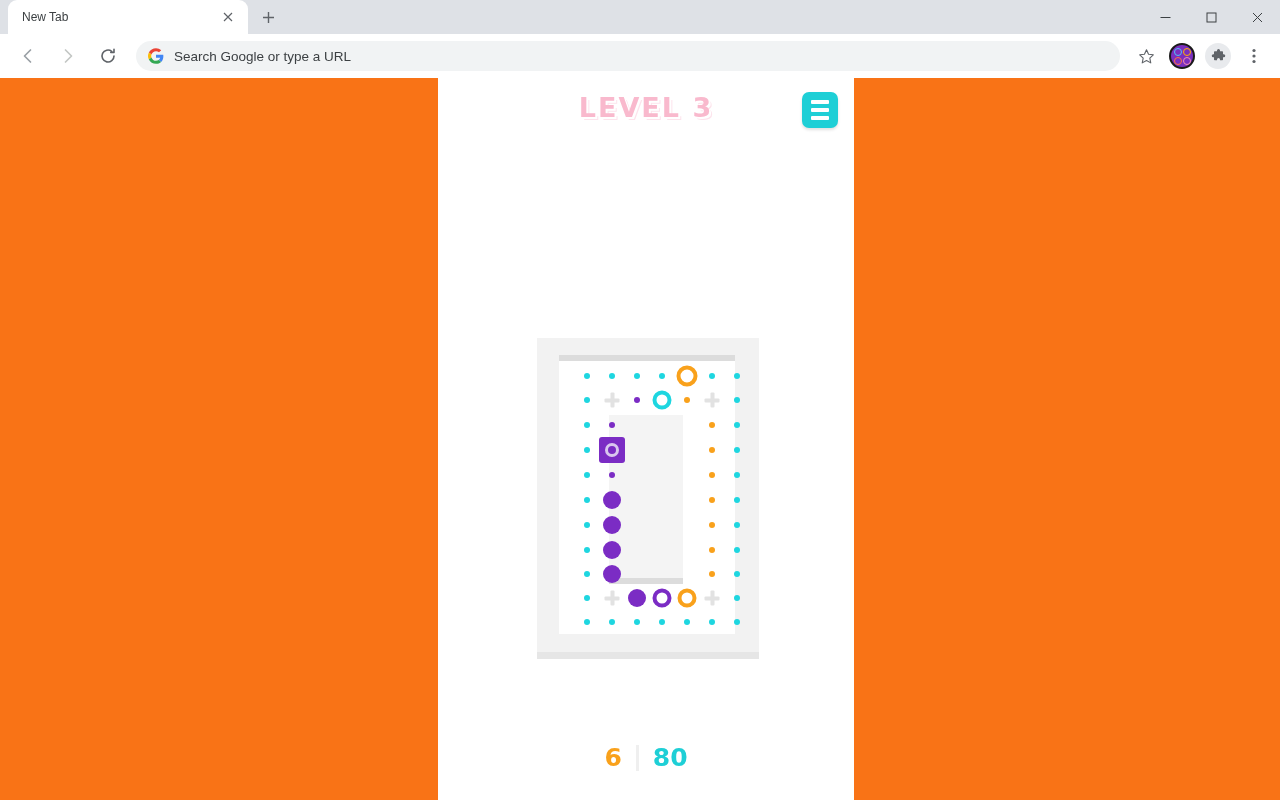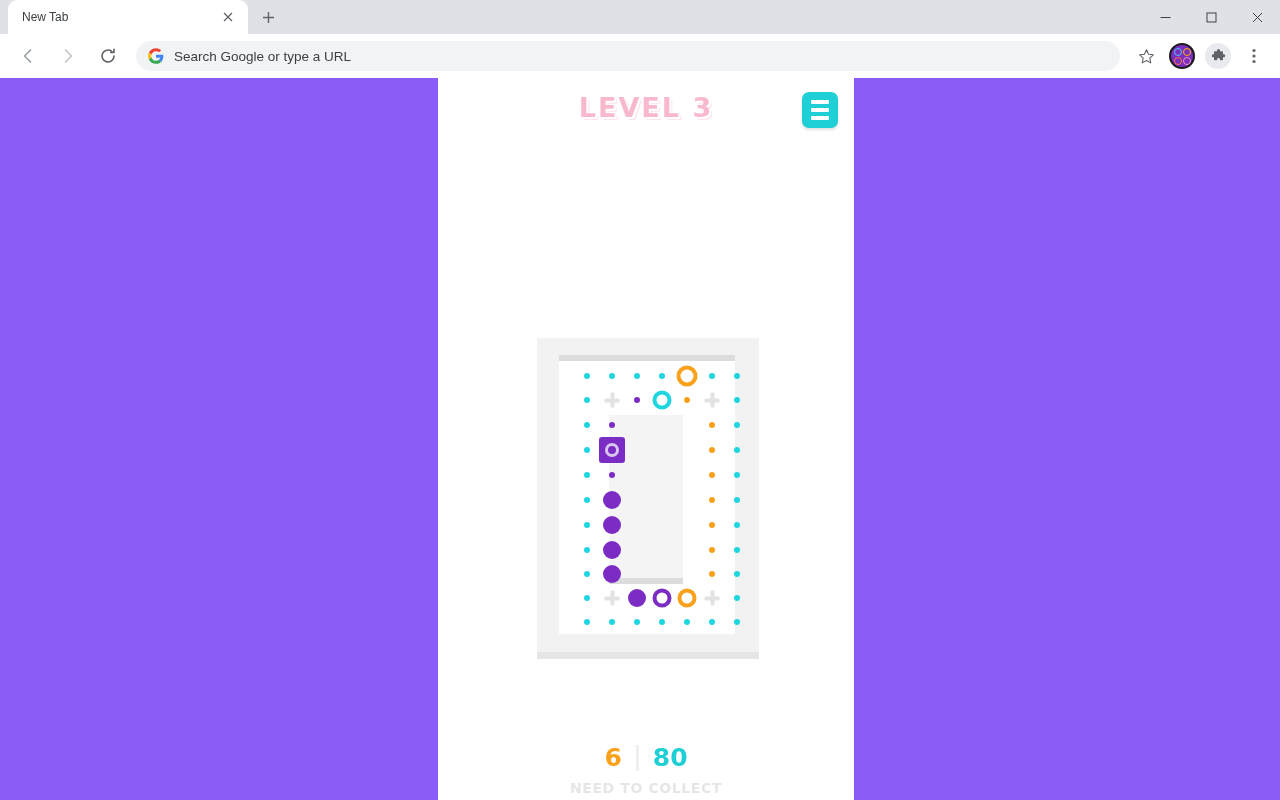--- a/index.html
+++ b/index.html
@@ -57,21 +57,21 @@
     background: #7b2fbe; border: 2px solid #1a1a1a;
     position: relative; flex: none;
   }
   .avatar-ring { position: absolute; border-radius: 50%; border: 1.6px solid; }
   .ext-icon {
     width: 26px; height: 26px; border-radius: 50%; background: #e8eaed;
     display: flex; align-items: center; justify-content: center;
   }
 
   
-  .viewport { width: 1280px; height: 722px; background: #8b5cf6; position: relative; }
+  .viewport { width: 1280px; height: 722px; background: #f97316; position: relative; }
   .game-frame {
     position: absolute; left: 438px; top: 0; width: 416px; height: 722px;
     background: #fff; overflow: hidden;
   }
 
   
   .game-header { position: relative; height: 70px; }
   .level-title {
     position: absolute; left: 0; right: 0; top: 14px; text-align: center;
     font-size: 27px; font-weight: bold; letter-spacing: 2px;
@@ -446,17 +446,16 @@
         </div>
       <div class="board-foot"></div>
     </div>
 
     <div class="score-wrap">
       <div class="score-row">
         <span class="score-collected">6</span>
         <span class="score-divider"></span>
         <span class="score-total">80</span>
       </div>
-      <div class="score-caption">NEED TO COLLECT</div>
     </div>
 
   </div>
 </div>
 
 </body></html>

